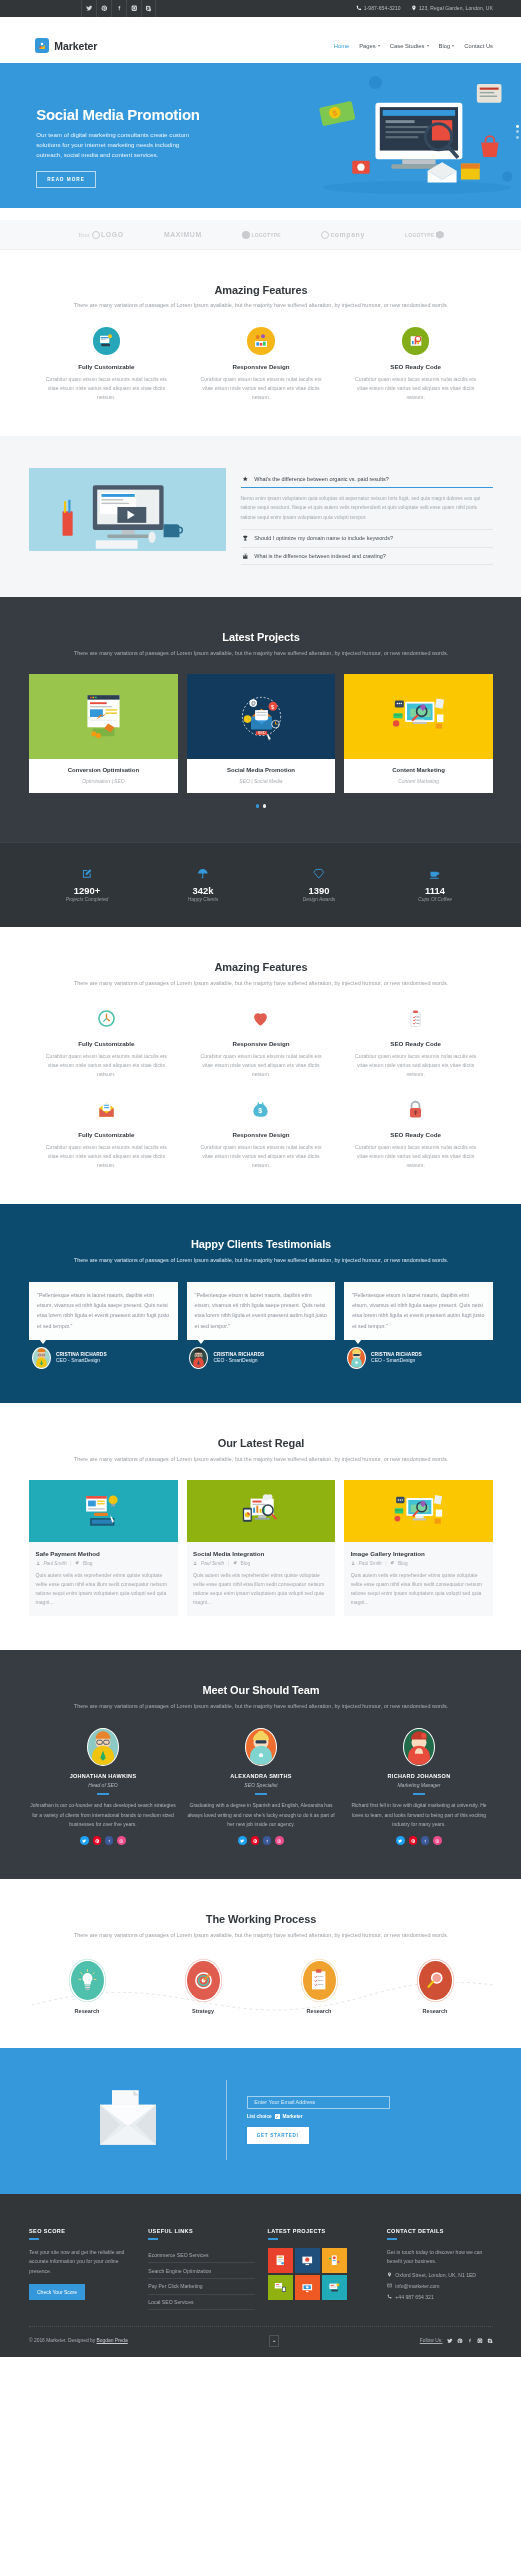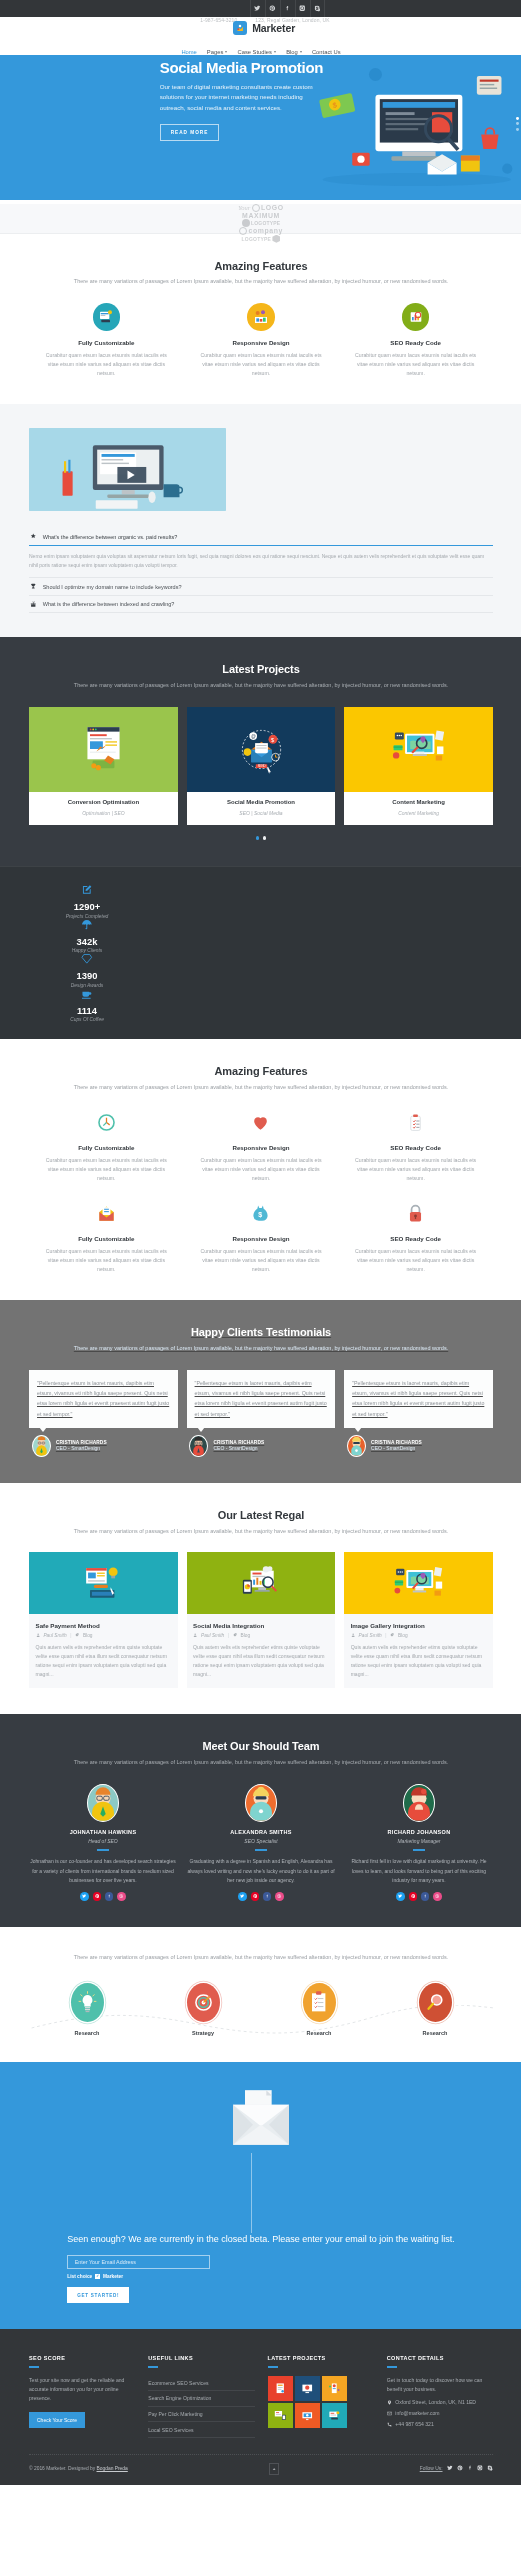--- a/index.html
+++ b/index.html
@@ -4,21 +4,21 @@
 <style>
   * { box-sizing: border-box; margin: 0; padding: 0; }
   html, body { width: 522px; }
   body {
     font-family: "Liberation Sans", sans-serif;
     background: #fff;
     color: #4a4a4a;
     font-size: 7.2px;
     -webkit-font-smoothing: antialiased;
   }
-  .wrap { width: 464px; margin: 4px auto; position: relative; flex-direction: column; }
+  .wrap { width: 464px; margin: 12px auto; position: relative; }
 
   
   .topbar { background: #333639; height: 16.7px; display: flex; align-items: center; }
   .topbar .wrap { display: flex; align-items: center; justify-content: space-between; height: 16.7px; }
   .tb-social { display: flex; align-items: center; margin-left: 52px; }
   .tb-social .s { width: 15px; height: 16.7px; display: flex; align-items: center; justify-content: center;
       color: #cfd1d3; font-size: 6.2px; border-left: 0.7px solid #44474a; }
   .tb-social .s:last-child { border-right: 0.7px solid #44474a; }
   .tb-social .s svg { width: 6.5px; height: 6.5px; fill: #d2d4d6; }
   .tb-contact { display: flex; align-items: center; gap: 10px; color: #bcbfc2; font-size: 5px; letter-spacing:0.1px;}
@@ -108,21 +108,21 @@
 
   
   .counters { background: #303539; padding: 13px 0; border-top:0.7px solid #3d4246;}
   .counters .wrap { display: flex; }
   .cnt { width: 25%; text-align: center; }
   .cnt svg { width: 11.6px; height: 11.6px; fill: #3498db; margin-bottom: 3.6px;}
   .cnt .num { font-size: 9.4px; font-weight: bold; color: #fff; margin-bottom: 1.4px;}
   .cnt .lbl { font-size: 4.9px; color: #989da2; font-style: italic; }
 
   
-  .blue { background: #737373; text-decoration: underline; }
+  .blue { background: #0c4a6e; }
   .tst-row { display: flex; gap: 8.7px; }
   .tst { flex: 1; }
   .tst .bubble { background: #fcfdfd; padding: 8px 8px 8.7px; position: relative; }
   .tst .bubble p { font-size: 5.3px; color: #8d9297; line-height: 1.95; }
   .tst .bubble:after { content:""; position: absolute; left: 10px; bottom: -4.3px;
      border-left: 4.3px solid transparent; border-right: 4.3px solid transparent; border-top: 5px solid #fcfdfd; }
   .tst .who { display: flex; align-items: center; gap: 5px; margin-top: 7.2px; padding-left: 2.9px;}
   .tst .av { width: 19px; height: 22px; border-radius: 50%; border: 1.4px solid #fff; flex-shrink: 0;
      display:flex;align-items:center;justify-content:center; overflow:hidden;}
   .tst .nm { font-size: 4.8px; font-weight: bold; color: #fff; letter-spacing: 0.1px; }
@@ -1009,20 +1009,21 @@
             </a>
         </div>
       </div>
     </div>
   </div>
 </section>
 
 <section class="sec">
   <div class="wrap">
     <div class="sec-head">
+      <h2>The Working Process</h2>
       <p>There are many variations of passages of Lorem Ipsum available, but the majority have suffered alteration, by injected humour, or new randomised words.</p>
     </div>
     <div class="proc-wrap">
       <svg class="proc-line" viewBox="0 0 640 40" preserveAspectRatio="none">
         <path d="M-20 38 C 80 10, 140 8, 230 26 S 380 44, 470 18 S 600 0, 660 6" fill="none" stroke="#d8dcdf" stroke-width="1" stroke-dasharray="4 4"></path>
       </svg>
       <div class="proc-row">
         <div class="pr">
           <div class="circ" style="background:#4fc0ab;box-shadow:0 0 0 1.4px #fff,0 0 0 2.2px #bfe6de">
             <svg viewBox="0 0 30 34" width="19" height="22">
@@ -1090,21 +1091,20 @@
         <path d="M68 6l8 8h-8z" fill="#d8dde1"></path>
         <path d="M18 28h84v60H18z" fill="#e8edf0"></path>
         <path d="M18 28l42 32 42-32z" fill="#fbfcfd"></path>
         <path d="M18 88l42-30 42 30z" fill="#f1f4f6"></path>
         <path d="M18 28v60l30-30z" fill="#dde3e7"></path>
         <path d="M102 28v60L72 58z" fill="#dde3e7"></path>
       </svg>
     </div>
     <div class="nl-div"></div>
     <div class="nl-right">
-      <h2>Seen enough? We are currently in the closed beta. Please enter your email to join the waiting list.</h2>
       <input class="nl-input" type="text" placeholder="Enter Your Email Address" style="">
       <div class="nl-choice">
         <span>List choice</span>
         <span class="nl-check">✓</span>
         <span>Marketer</span>
       </div>
       <a class="btn-white">GET STARTED!</a>
     </div>
   </div>
 </section>

